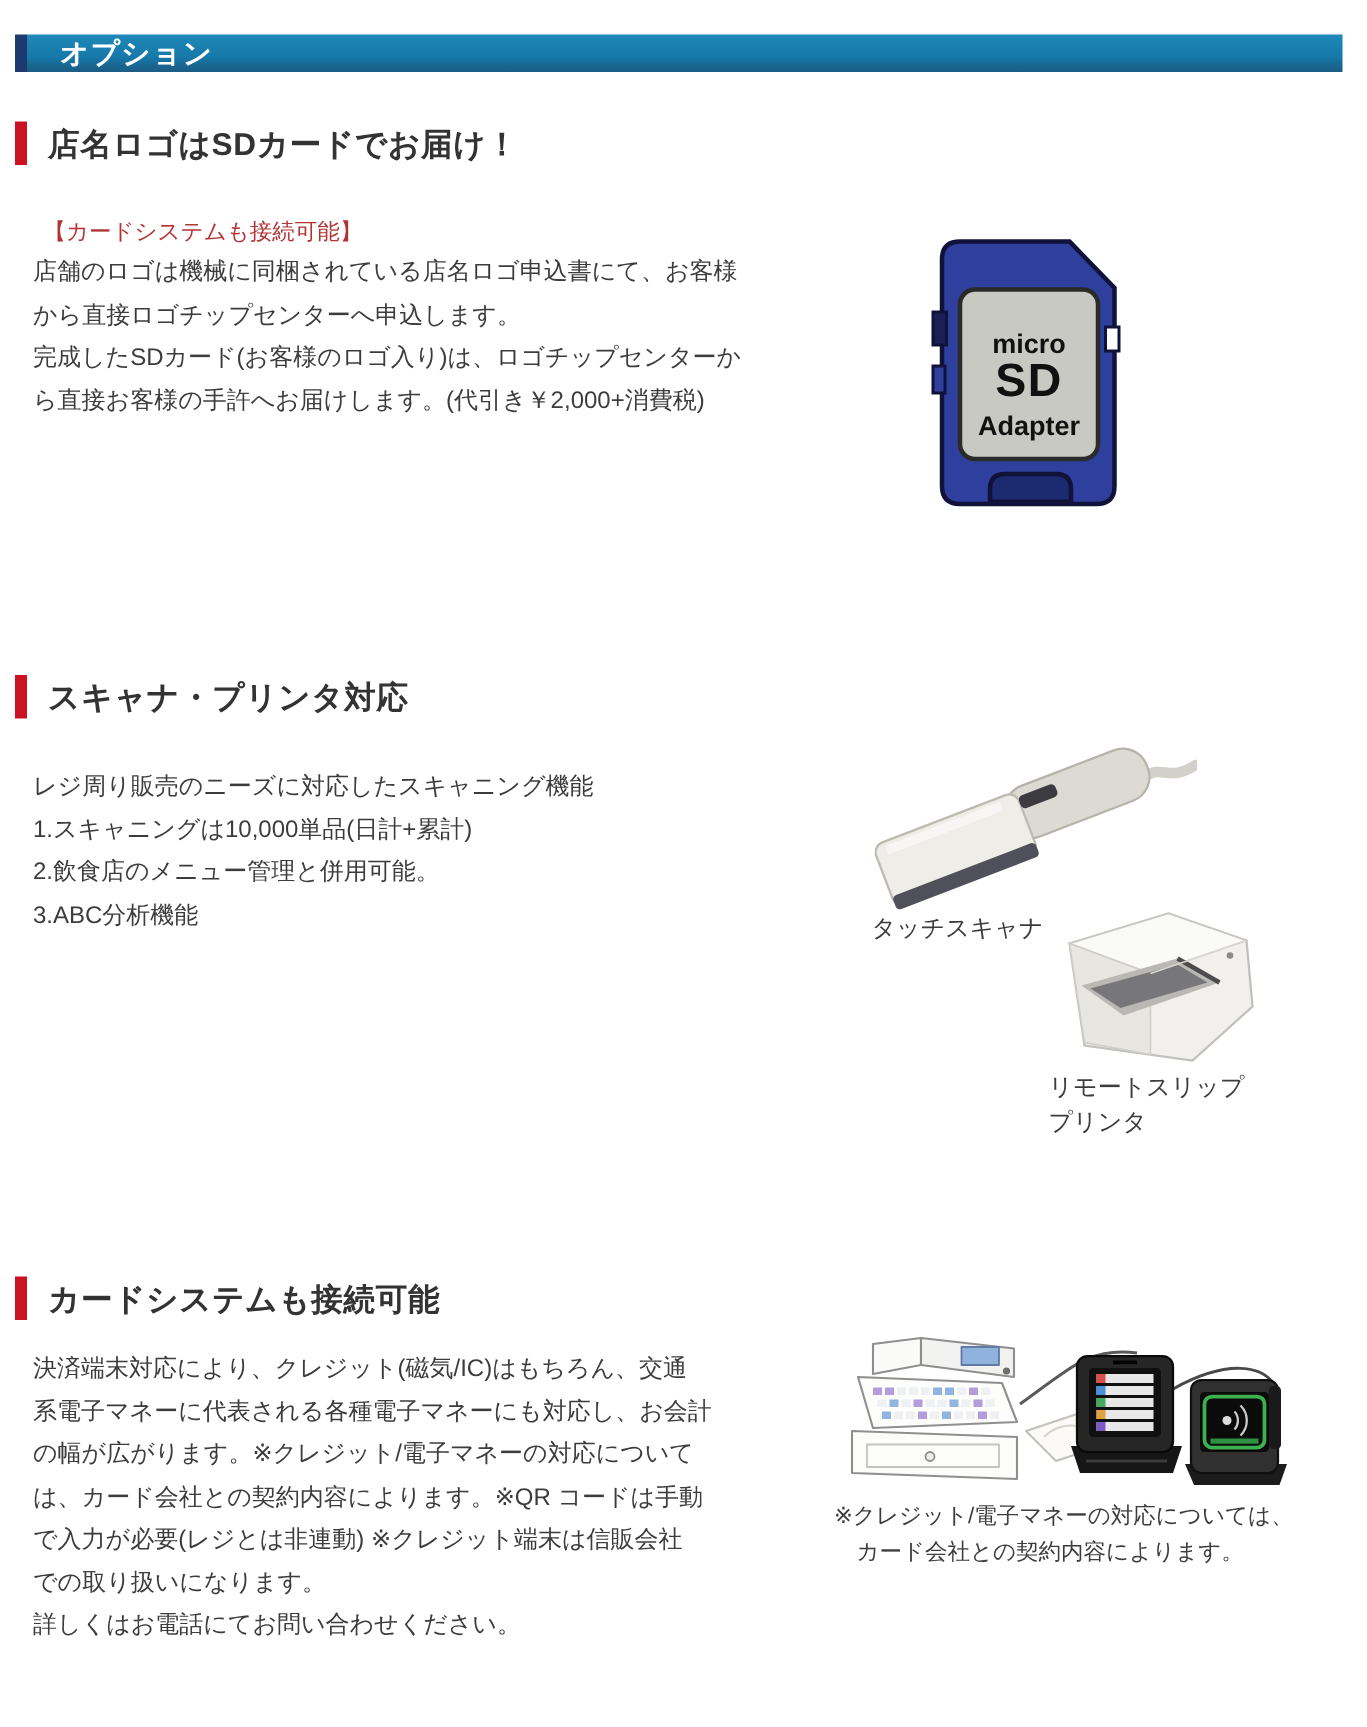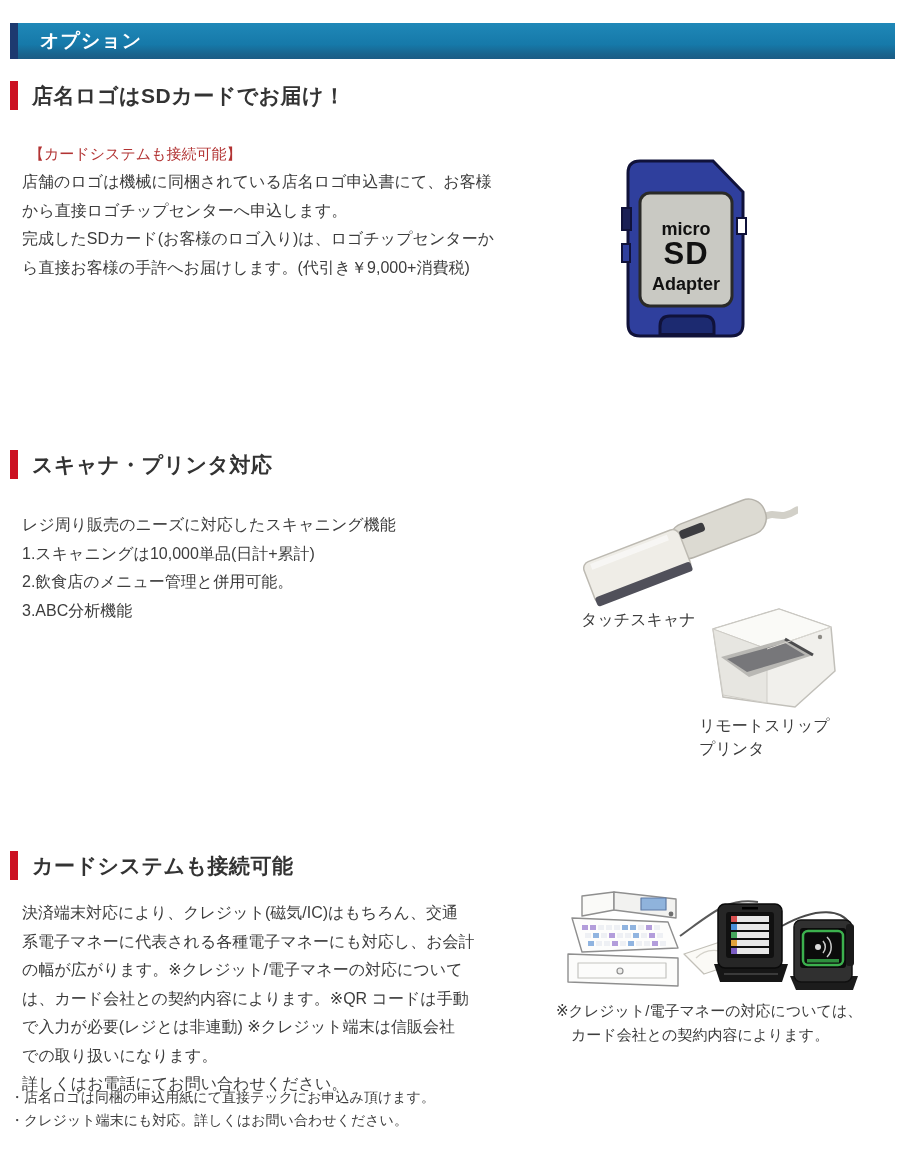--- a/index.html
+++ b/index.html
@@ -2,21 +2,21 @@
 <html lang="ja"><head>
 <meta charset="utf-8">
 <style>
   html,body { margin:0; padding:0; background:#ffffff; }
   body { font-family:"Liberation Sans","DejaVu Sans",sans-serif; }
   #page { position:relative; width:911px; height:1151px; background:#ffffff; overflow:hidden; color:#3c3c3c; }
   .abs { position:absolute; }
 
   
   .header-bar {
-    left:10px; top:23px; width:885px; height:36px;
+    left:10px; top:23px; width:885px; height:25px;
     background:linear-gradient(180deg,#1f88b8 0%,#1679a9 60%,#19648e 86%,#1b5c85 100%);
     border-left:8px solid #1d3a70;
     box-sizing:border-box;
     display:flex; align-items:center;
   }
   .header-title { color:#ffffff; font-size:19px; font-weight:bold; padding-left:22px; letter-spacing:1px; }
 
   
   .sec-heading { display:flex; align-items:center; gap:14px; }
   .red-bar { width:8px; height:29px; background:#cc1122; flex:0 0 auto; }
@@ -40,21 +40,21 @@
   </div>
 
   <div class="abs sec-heading" style="left:10px; top:81px;">
     <div class="red-bar"></div>
     <div class="sec-title">店名ロゴはSDカードでお届け！</div>
   </div>
   <div class="abs note-red" style="left:29px; top:145px;">【カードシステムも接続可能】</div>
   <div class="abs body-text" style="left:22px; top:168px;">店舗のロゴは機械に同梱されている店名ロゴ申込書にて、お客様
 から直接ロゴチップセンターへ申込します。
 完成したSDカード(お客様のロゴ入り)は、ロゴチップセンターか
-ら直接お客様の手許へお届けします。(代引き￥9,000+消費税)</div>
+ら直接お客様の手許へお届けします。(代引き￥2,000+消費税)</div>
 
   <svg class="abs" style="left:620px; top:156px;" width="137" height="190" viewBox="0 0 137 190" aria-hidden="true">
     <g>
       <path d="M20,5 L93,5 L123,36 L123,168 Q123,180 111,180 L20,180 Q8,180 8,168 L8,17 Q8,5 20,5 Z" fill="#2f3f9d" stroke="#10123a" stroke-width="3"></path>
       <rect x="2" y="52" width="9" height="22" fill="#1a1f55" stroke="#10123a" stroke-width="2"></rect>
       <rect x="2" y="88" width="8" height="18" fill="#2f3f9d" stroke="#10123a" stroke-width="2"></rect>
       <rect x="117" y="62" width="9" height="16" fill="#ffffff" stroke="#10123a" stroke-width="2"></rect>
       <rect x="20" y="37" width="92" height="113" rx="10" fill="#c9c9c3" stroke="#2a2a28" stroke-width="3"></rect>
       <path d="M40,178.5 L40,170 Q40,160 50,160 L84,160 Q94,160 94,170 L94,178.5 Z" fill="#1c2a70" stroke="#10123a" stroke-width="3"></path>
       <text x="66" y="79" text-anchor="middle" font-size="18" font-weight="bold" fill="#111111">micro</text>
@@ -188,18 +188,14 @@
       <rect x="247" y="55" width="40" height="34" rx="5" fill="none" stroke="#3cb14e" stroke-width="2.5"></rect>
       <circle cx="262" cy="71" r="3" fill="#dddddd"></circle>
       <path d="M267,65 a9,9 0 0 1 0,12" fill="none" stroke="#cccccc" stroke-width="1.5"></path>
       <path d="M271,61 a14,14 0 0 1 0,20" fill="none" stroke="#cccccc" stroke-width="1.5"></path>
       <rect x="251" y="83" width="32" height="3.5" fill="#2e8f3e"></rect>
     </g>
   </svg>
   <div class="abs caption" style="left:556px; top:999px;">※クレジット/電子マネーの対応については、
 　カード会社との契約内容によります。</div>
 
-  <div class="abs" style="left:10px; top:1086px;">
-    <div class="footnote">・店名ロゴは同梱の申込用紙にて直接テックにお申込み頂けます。</div>
-    <div class="footnote">・クレジット端末にも対応。詳しくはお問い合わせください。</div>
-  </div>
 
 </div>
 
 </body></html>

